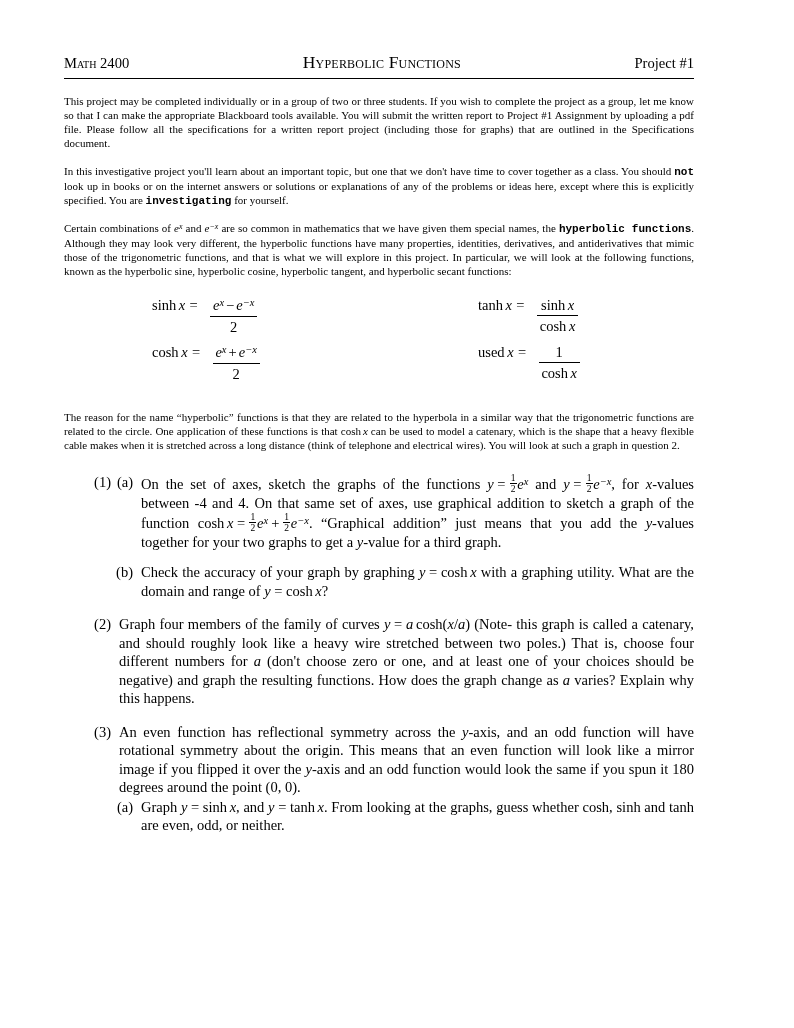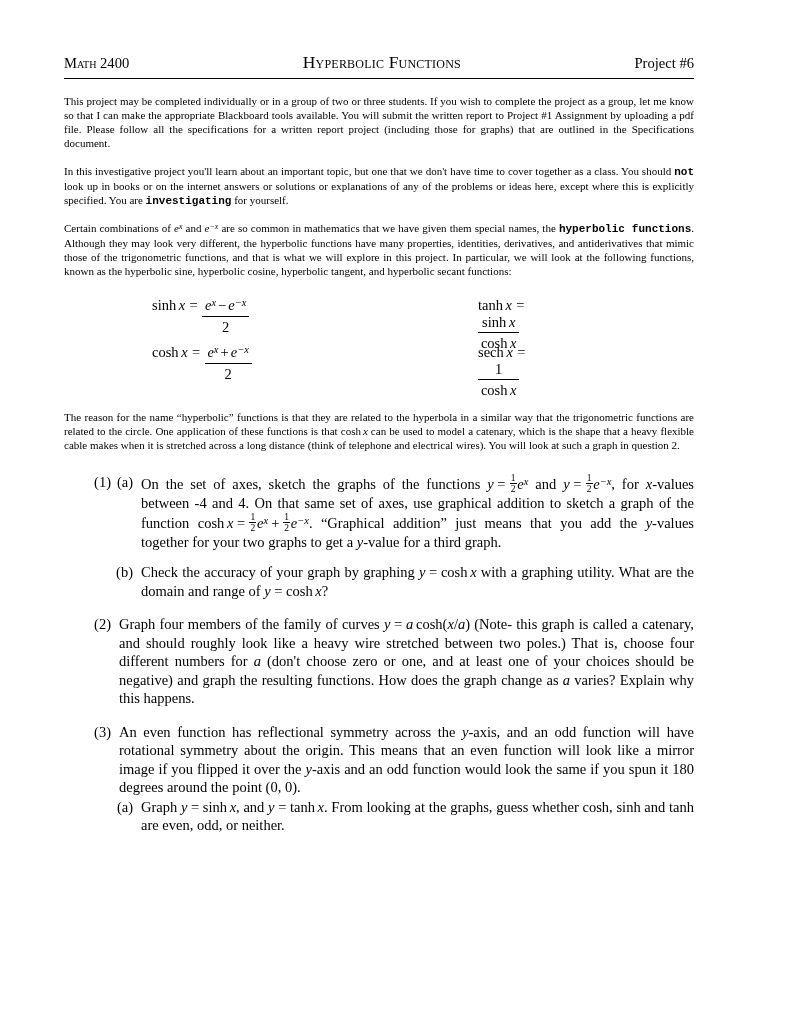--- a/index.html
+++ b/index.html
@@ -104,20 +104,21 @@
     border-top: 0.85px solid #000;
     padding: 0 0.12em;
   }
 
   
   .dfrac {
     display: inline-block;
     vertical-align: middle;
     text-align: center;
     line-height: 1.22;
+    margin-left: 8px;
   }
   .dfrac .num { display: block; padding: 0 0.2em 1px 0.2em; }
   .dfrac .den {
     display: block;
     border-top: 1px solid #000;
     padding: 2px 0.2em 0 0.2em;
   }
 
   
   .eqblock {
@@ -128,21 +129,21 @@
     display: flex;
     align-items: flex-start;
     height: 47px;
   }
   .eqcell {
     display: flex;
     align-items: flex-start;
     font-size: 14.5px;
   }
   .eqcell.left  { width: 330px; padding-left: 88px; box-sizing: border-box; }
-  .eqcell.right { width: 300px; padding-left: 84px; box-sizing: border-box; flex-direction: column; }
+  .eqcell.right { width: 300px; padding-left: 84px; box-sizing: border-box; }
   .eqcell .lhs { white-space: nowrap; }
 
   
   ol.lvl1 {
     list-style: none;
     margin: 0;
     padding: 0;
   }
   .item1 {
     position: relative;
@@ -184,21 +185,21 @@
 </style>
 </head>
 <body>
 
 <div class="page">
   <div class="content">
 
     <div class="runhead">
       <span class="runhead-left smallcaps">Math 2400</span>
       <span class="runhead-center smallcaps">Hyperbolic Functions</span>
-      <span class="runhead-right">Project #6</span>
+      <span class="runhead-right">Project #1</span>
     </div>
     <div class="headrule"></div>
 
     <p class="para">This project may be completed individually or in a group of two or three students. If you wish to complete the project as a group, let me know so that I can make the appropriate Blackboard tools available. You will submit the written report to Project #1 Assignment by uploading a pdf file. Please follow all the specifications for a written report project (including those for graphs) that are outlined in the Specifications document.</p>
 
     <p class="para"><span>In this investigative project you'll learn about an important topic, but one that we don't have time to cover together as a class. You should </span><b>not</b><span> look up in books or on the internet answers or solutions or explanations of any of the problems or ideas here, except where this is explicitly specified. You are </span><b>investigating</b><span> for yourself.</span></p>
 
     <p class="para tight"><span>Certain combinations of </span><span class="mi nowrap"><span class="mi">e</span><span class="sup">x</span></span><span> and </span><span class="mi nowrap"><span class="mi">e</span><span class="sup">−x</span></span><span> are so common in mathematics that we have given them special names, the </span><b>hyperbolic functions</b><span>. Although they may look very different, the hyperbolic functions have many properties, identities, derivatives, and antiderivatives that mimic those of the trigonometric functions, and that is what we will explore in this project. In particular, we will look at the following functions, known as the hyperbolic sine, hyperbolic cosine, hyperbolic tangent, and hyperbolic secant functions:</span></p>
 
     <div class="eqblock">
@@ -222,21 +223,21 @@
 
       <div class="eqrow">
         <div class="eqcell left">
           <span class="lhs"><span class="op">cosh</span><span class="mi" style="padding-left:.18em">x</span><span class="eq" style="padding:0 .3em">=</span></span>
           <span class="dfrac">
             <span class="num"><span class="mi">e</span><span class="sup">x</span><span class="eq">+</span><span class="mi">e</span><span class="sup">−x</span></span>
             <span class="den mn">2</span>
           </span>
         </div>
         <div class="eqcell right">
-          <span class="lhs"><span class="op">sech</span><span class="mi" style="padding-left:.18em">x</span><span class="eq" style="padding:0 .3em">=</span></span>
+          <span class="lhs"><span class="op">used</span><span class="mi" style="padding-left:.18em">x</span><span class="eq" style="padding:0 .3em">=</span></span>
           <span class="dfrac">
             <span class="num mn">1</span>
             <span class="den"><span class="op">cosh</span><span class="mi" style="padding-left:.18em">x</span></span>
           </span>
         </div>
       </div>
 
     </div>
 
     <p class="para"><span>The reason for the name “hyperbolic” functions is that they are related to the hyperbola in a similar way that the trigonometric functions are related to the circle. One application of these functions is that </span><span class="nowrap"><span class="op">cosh</span><span class="mi" style="padding-left:.18em">x</span></span><span> can be used to model a catenary, which is the shape that a heavy flexible cable makes when it is stretched across a long distance (think of telephone and electrical wires). You will look at such a graph in question 2.</span></p>

